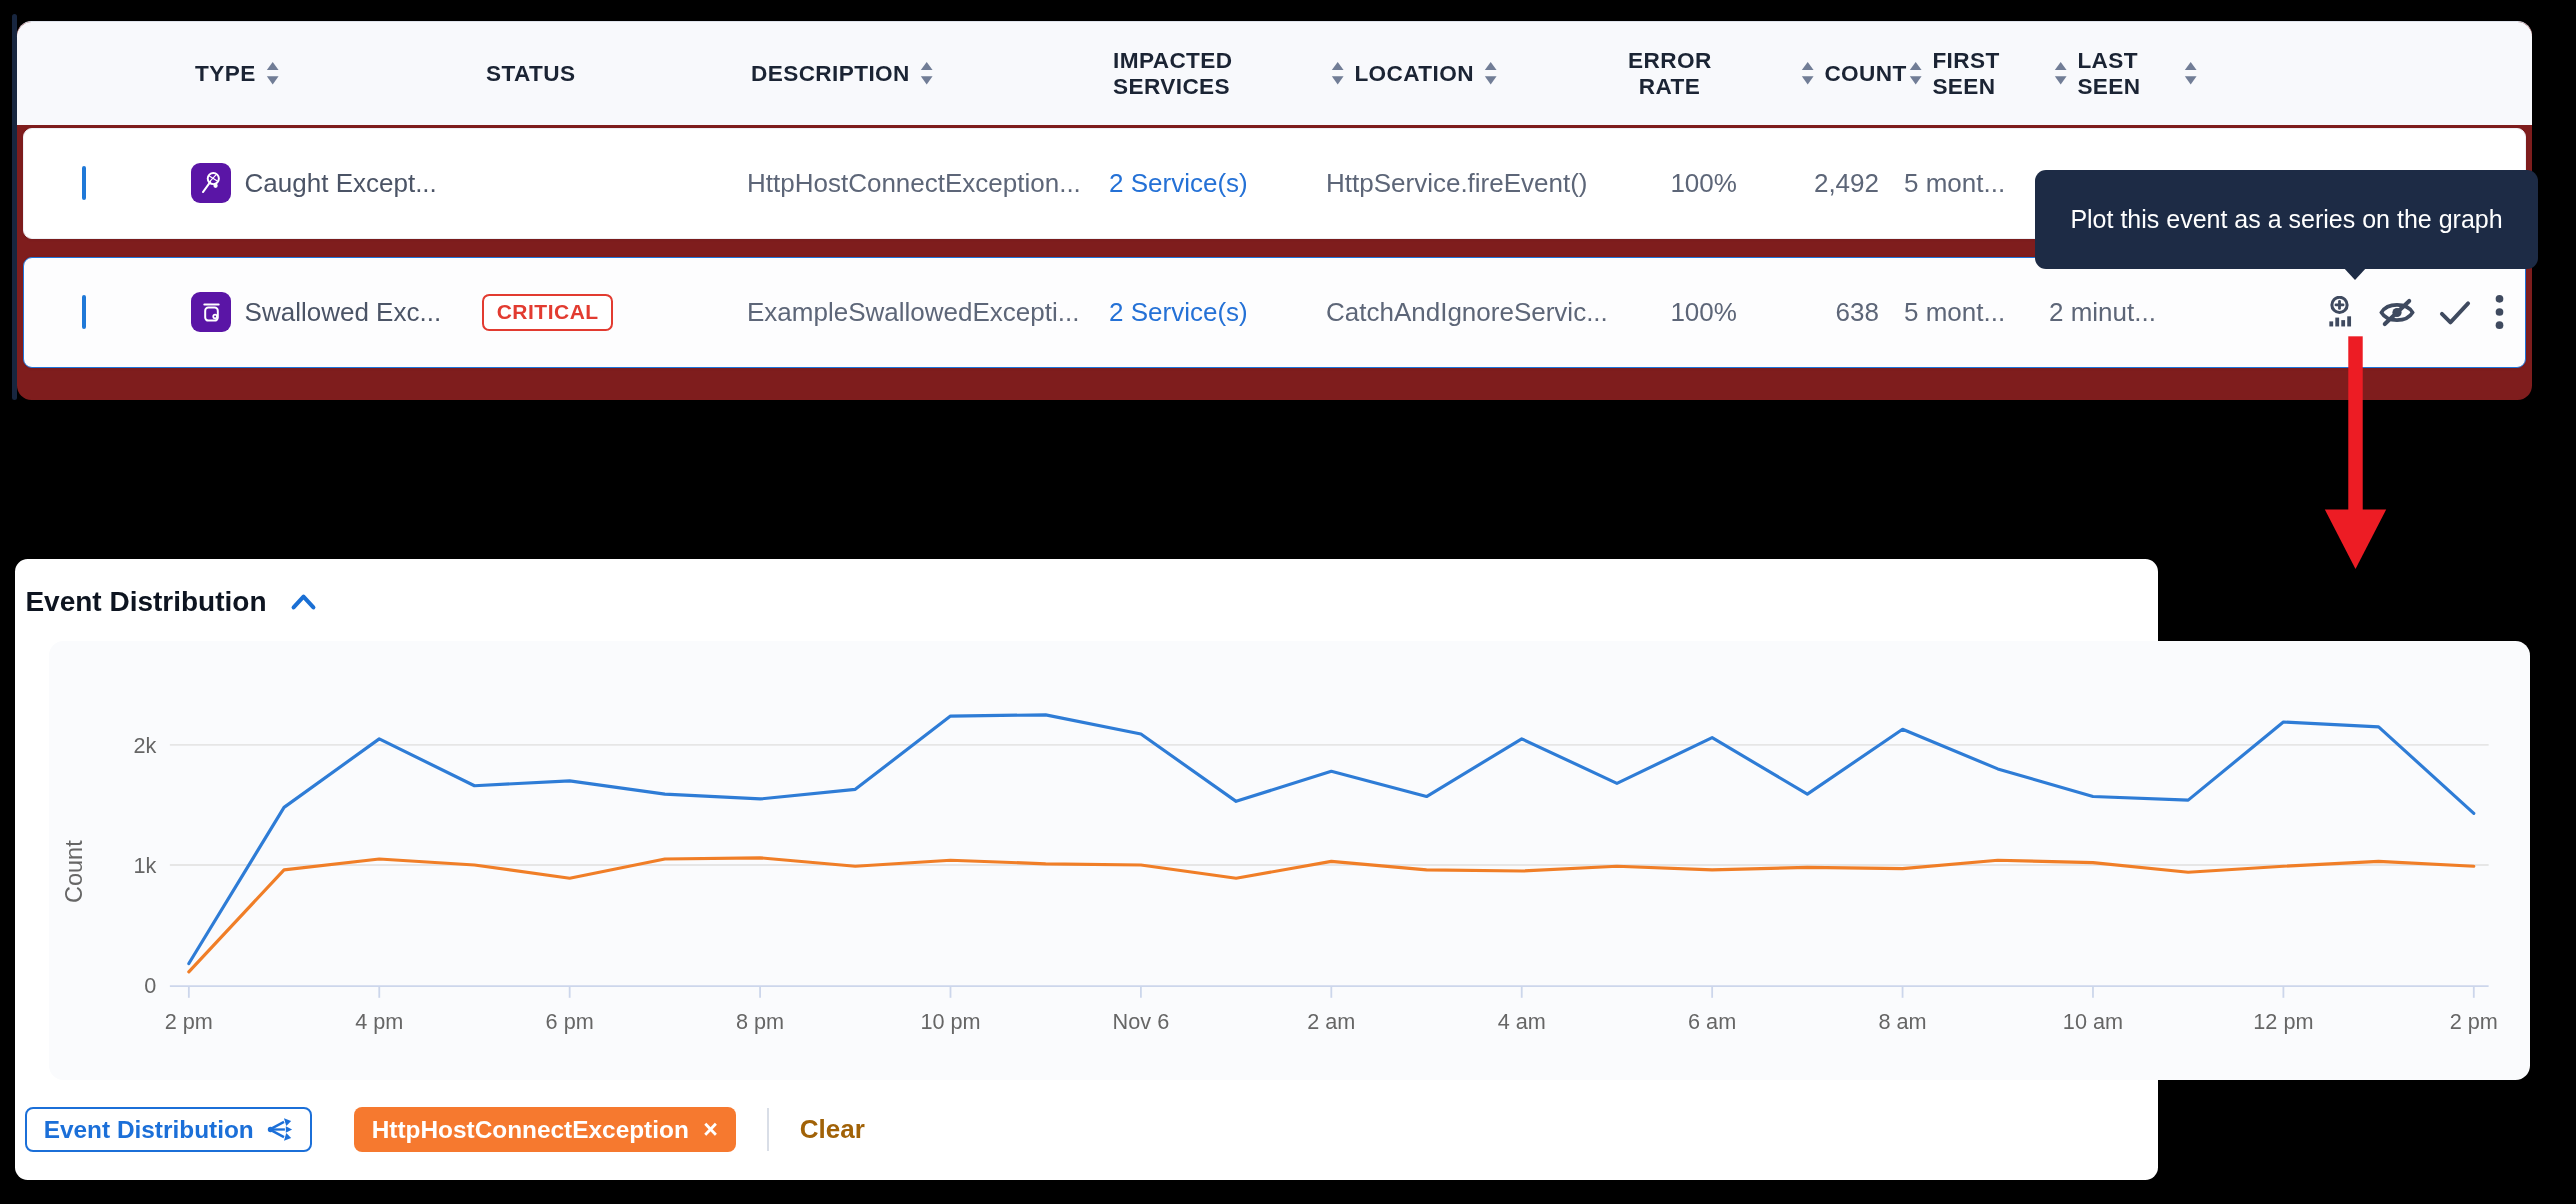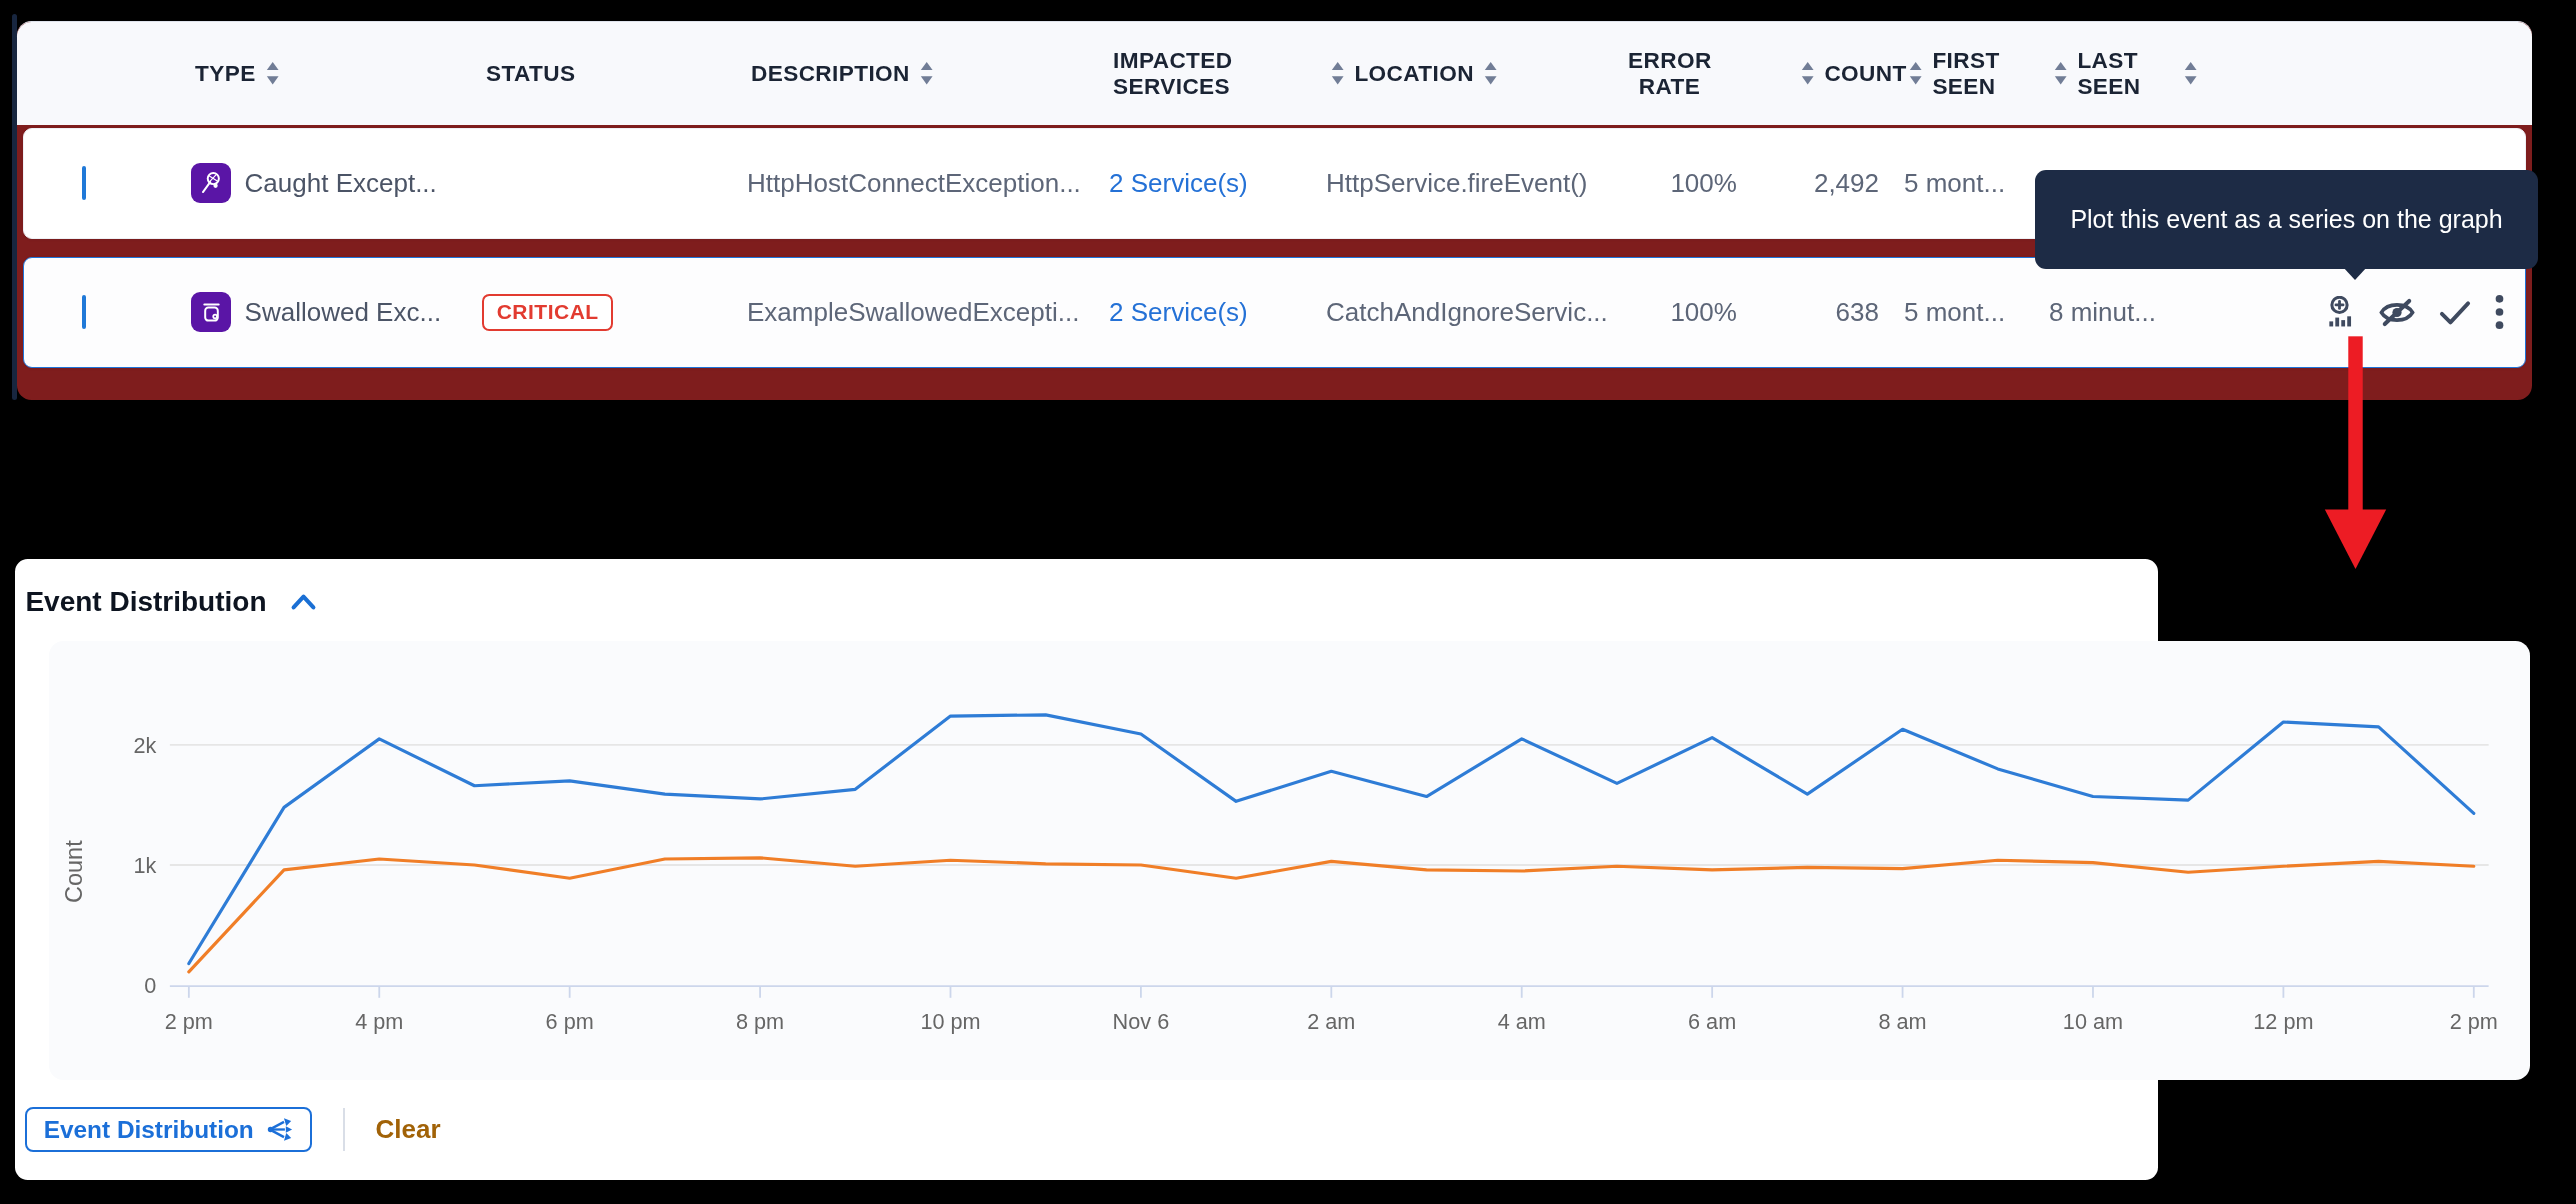--- a/index.html
+++ b/index.html
@@ -211,21 +211,21 @@
     </div>
     <div>
       <span class="badge">CRITICAL</span>
     </div>
     <div>ExampleSwallowedExcepti...</div>
     <div class="link">2 Service(s)</div>
     <div>CatchAndIgnoreServic...</div>
     <div class="cell-center">100%</div>
     <div class="cell-right">638</div>
     <div>5 mont...</div>
-    <div>8 minut...</div>
+    <div>2 minut...</div>
     <div class="actions">
       <svg width="33" height="33" viewBox="0 0 26 26">
         <circle cx="13" cy="7" r="6" fill="none" stroke="#3f4a5f" stroke-width="2.4"></circle>
         <line x1="13" y1="4.2" x2="13" y2="9.8" stroke="#3f4a5f" stroke-width="2.2" stroke-linecap="round"></line>
         <line x1="10.2" y1="7" x2="15.8" y2="7" stroke="#3f4a5f" stroke-width="2.2" stroke-linecap="round"></line>
         <rect x="5" y="20" width="3" height="4" fill="#3f4a5f"></rect>
         <rect x="9.7" y="17" width="3" height="7" fill="#3f4a5f"></rect>
         <rect x="14.4" y="19" width="3" height="5" fill="#3f4a5f"></rect>
         <rect x="19.1" y="16" width="3" height="8" fill="#3f4a5f"></rect>
       </svg>
@@ -310,17 +310,21 @@
       <svg width="27" height="27" viewBox="0 0 30 30">
         <circle cx="5" cy="15" r="3" fill="#1b6fd8"></circle>
         <line x1="7" y1="13.5" x2="20" y2="6.5" stroke="#1b6fd8" stroke-width="2.6"></line>
         <line x1="7" y1="15" x2="21" y2="15" stroke="#1b6fd8" stroke-width="2.6"></line>
         <line x1="7" y1="16.5" x2="20" y2="23.5" stroke="#1b6fd8" stroke-width="2.6"></line>
         <polygon points="20,2.5 28,5.5 22.5,11" fill="#1b6fd8"></polygon>
         <polygon points="22,11.5 29,15 22,18.5" fill="#1b6fd8"></polygon>
         <polygon points="22.5,19 28,24.5 20,27.5" fill="#1b6fd8"></polygon>
       </svg>
     </div>
+    <div class="chip-filter">
+      <span>HttpHostConnectException</span>
+      <span class="chip-x">×</span>
+    </div>
     <div class="chips-divider"></div>
     <div class="clear-btn">Clear</div>
   </div>
 </div>
 
 
 </body></html>

